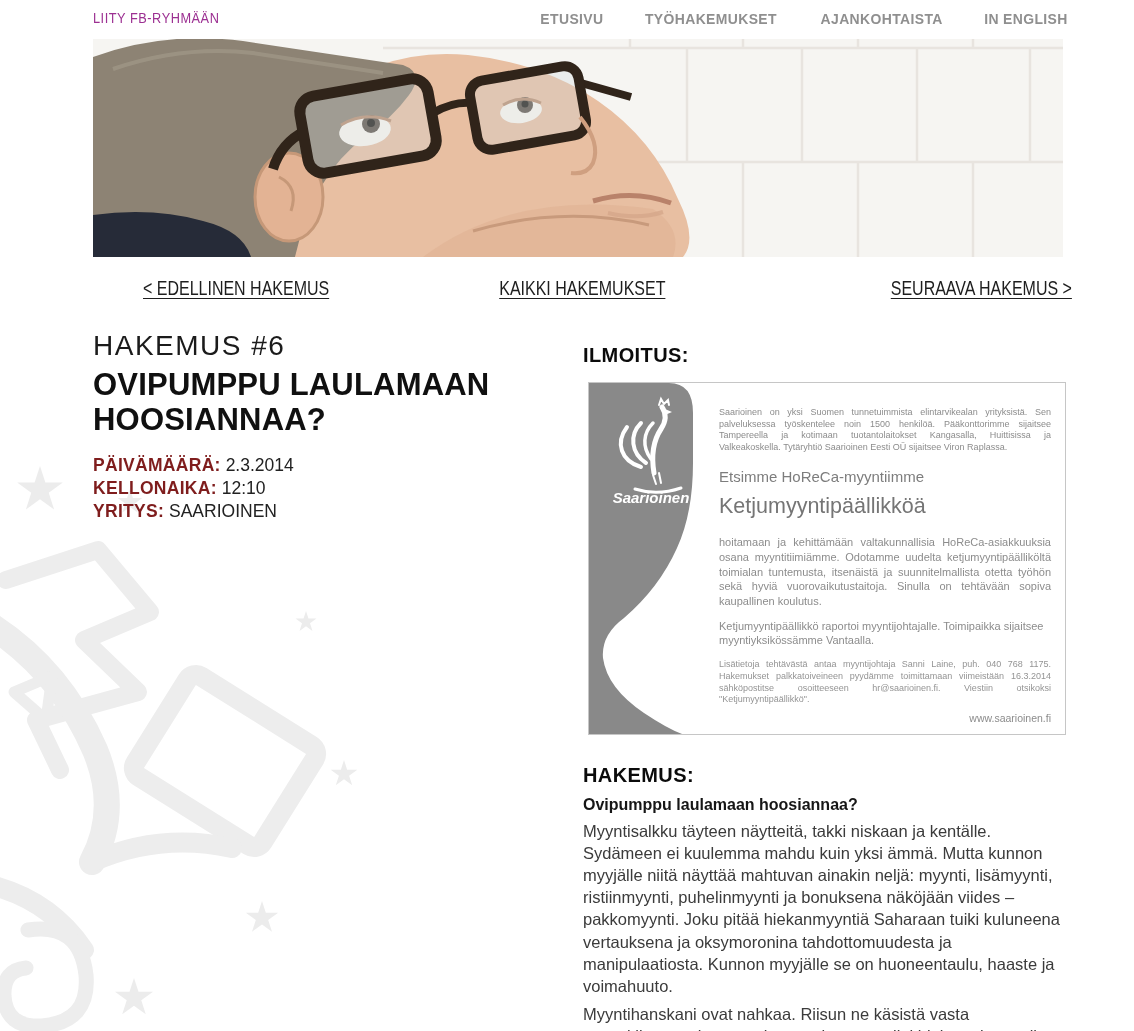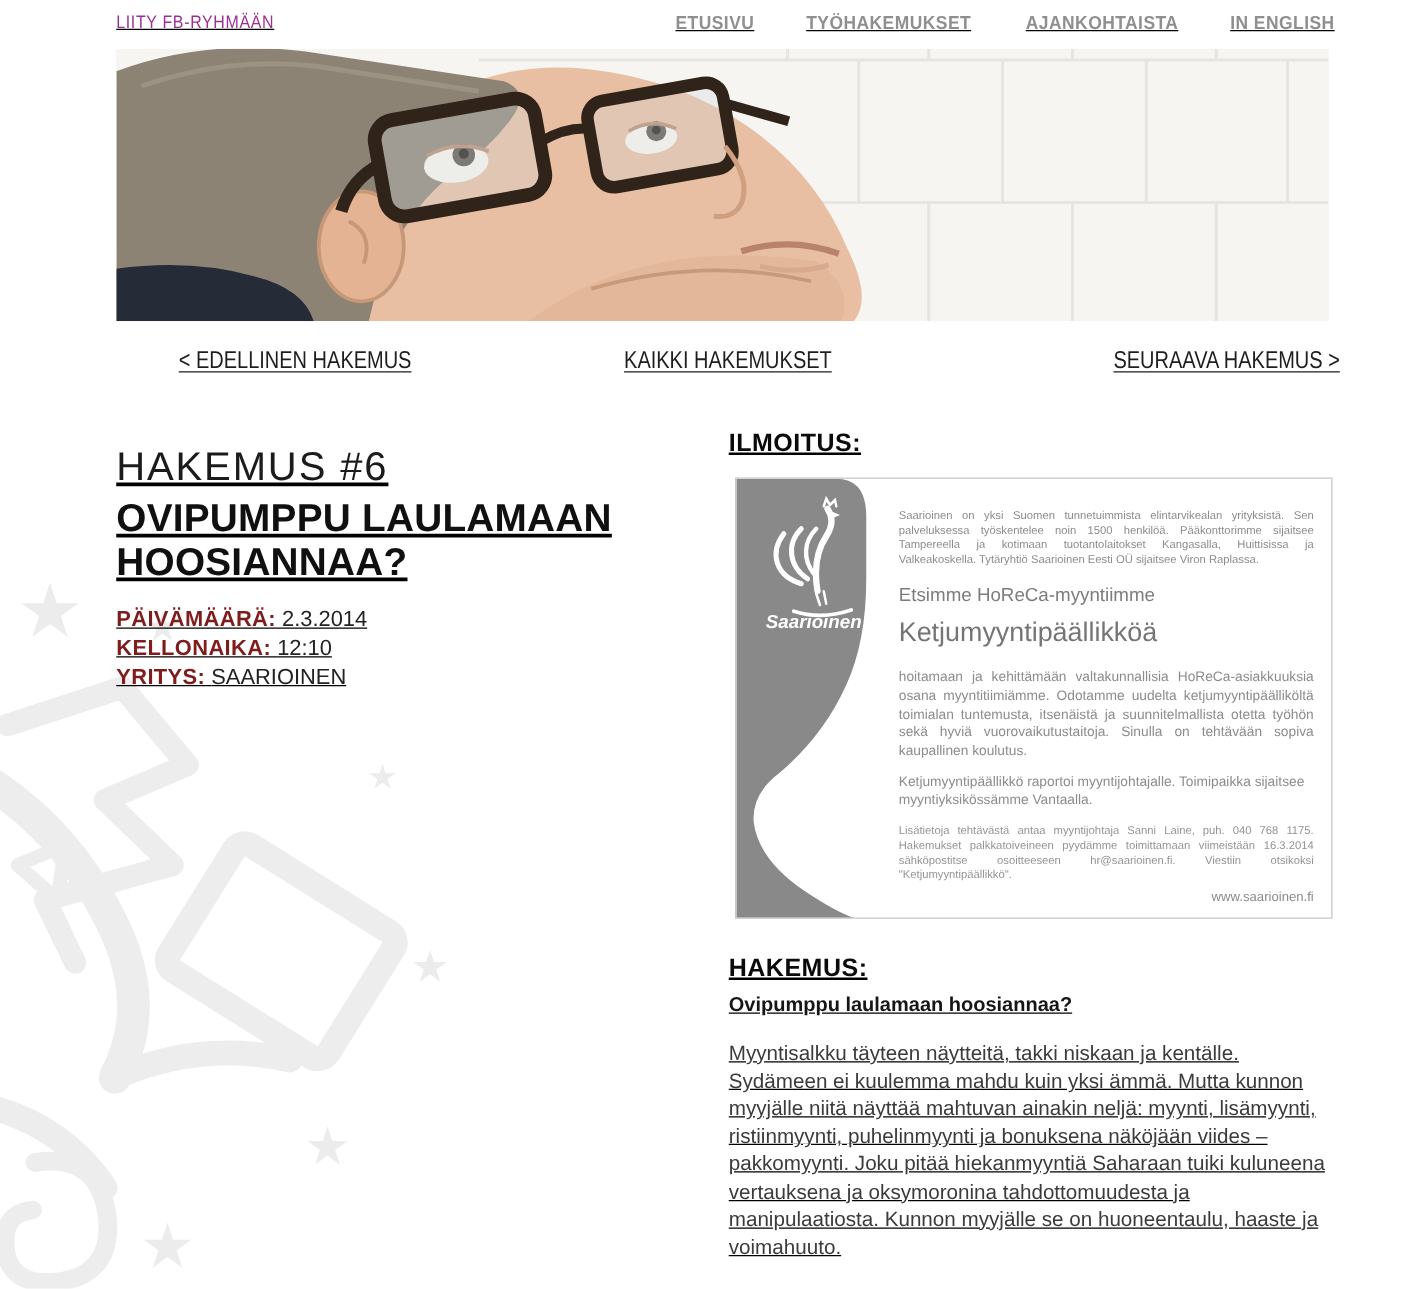--- a/index.html
+++ b/index.html
@@ -1,18 +1,18 @@
 <!DOCTYPE html>
 <html><head>
 <meta charset="utf-8">
 <style>
   * { margin:0; padding:0; box-sizing:border-box; }
   html,body { width:1134px; height:1031px; overflow:hidden; background:#fff;
               font-family:"Liberation Sans", sans-serif; }
-  .page { position:relative; width:1134px; height:1031px; background:#fff;text-decoration:underline; }
+  .page { position:relative; width:1134px; height:1031px; background:#fff; }
 
   
   .watermark { position:absolute; left:0; top:430px; z-index:0; }
 
   
   header { position:relative; z-index:2; display:flex; justify-content:space-between;
            align-items:flex-start; padding:10px 63px 0 93px; }
   .fb-link { color:#9c3092; font-size:14.5px; letter-spacing:.6px; text-decoration:none;
              font-weight:400; display:inline-block; transform:scaleX(.88); transform-origin:left; }
   nav.main-nav { display:flex; gap:34px; }
@@ -32,21 +32,21 @@
              text-underline-offset:3px; display:inline-block; }
   .pager .l a { transform:scaleX(.82); transform-origin:left; }
   .pager .c a { transform:scaleX(.82); transform-origin:center; }
   .pager .r a { transform:scaleX(.82); transform-origin:right; }
 
   
   main { display:flex; margin:0 61px 0 93px; position:relative; z-index:1; }
   .col-left  { width:490px; }
   .col-right { width:490px; }
 
-  .app-number { margin-top:55px; font-size:32px; font-weight:400; letter-spacing:1.5px;
+  .app-number { margin-top:30px; font-size:28px; font-weight:400; letter-spacing:1.5px;
                 color:#1b1b1b; }
   .app-title  { margin-top:6px; font-size:31px; font-weight:800; letter-spacing:.2px;
                 line-height:1.12; color:#101010; max-width:440px; }
   .meta { margin-top:17px; font-size:17.5px; line-height:1.3; color:#222; }
   .meta .row { white-space:nowrap; }
   .meta .lbl { font-weight:700; color:#7f1d1d; letter-spacing:.3px; }
 
   .section-heading { margin-top:44px; font-size:20px; font-weight:800; letter-spacing:.4px;
                      color:#0b0b0b; }
 
@@ -61,21 +61,21 @@
   .ad-subtitle { margin-top:15px; font-size:15px; color:#7d7d7d; }
   .ad-position { margin-top:9px; font-size:21.5px; color:#757575; }
   .ad-body1 { margin-top:16px; font-size:11px; line-height:1.34; text-align:justify; }
   .ad-body2 { margin-top:10px; font-size:11px; line-height:1.34; }
   .ad-body3 { margin-top:11px; font-size:9px; line-height:1.3; text-align:justify; color:#949494; }
   .ad-site  { margin-top:6px; font-size:10.5px; text-align:right; color:#8c8c8c; }
 
   
   .hakemus-heading { margin-top:29px; }
   .subject { margin-top:9px; font-size:16px; font-weight:700; color:#161616; }
-  .body-p { margin-top:18px; font-size:16.5px; line-height:1.34; color:#3b3b3b; }
+  .body-p { margin-top:6px; font-size:16.5px; line-height:1.34; color:#3b3b3b; }
 </style>
 </head>
 <body>
 
 <div class="page">
 
   <svg class="watermark" width="420" height="601" viewBox="0 0 420 601">
     <g fill="#ececec">
       <path transform="translate(40,60) scale(24)" d="M0,-1 L0.2245,-0.309 0.9511,-0.309 0.3633,0.118 0.5878,0.809 0,0.382 -0.5878,0.809 -0.3633,0.118 -0.9511,-0.309 -0.2245,-0.309 Z"></path>
       <path transform="translate(130,72) scale(13)" d="M0,-1 L0.2245,-0.309 0.9511,-0.309 0.3633,0.118 0.5878,0.809 0,0.382 -0.5878,0.809 -0.3633,0.118 -0.9511,-0.309 -0.2245,-0.309 Z"></path>

